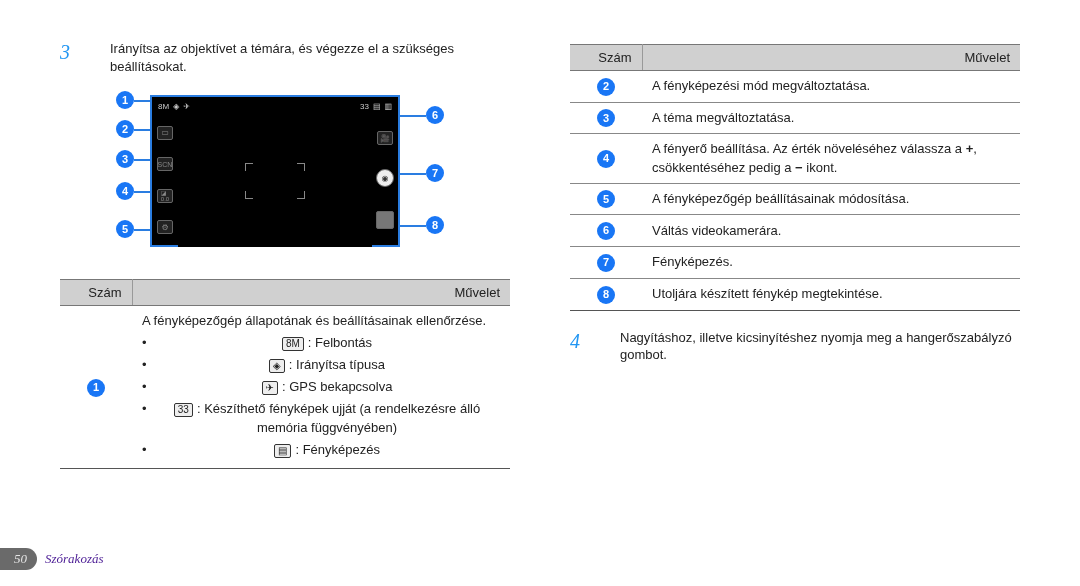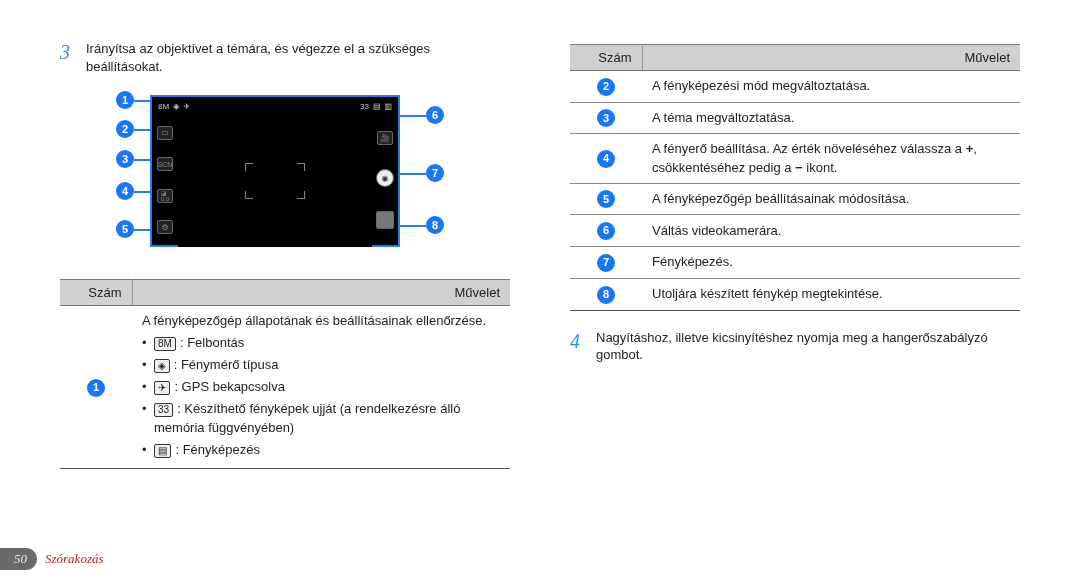--- a/index.html
+++ b/index.html
@@ -23,21 +23,21 @@
   .step { display: flex; align-items: flex-start; gap: 8px; margin-bottom: 10px; }
   .step-num {
     font-family: Georgia, serif;
     font-style: italic;
     font-size: 20px;
     color: #2196f3;
     width: 18px;
     flex-shrink: 0;
     line-height: 1.2;
   }
-  .step-text { line-height: 1.35; }
+  .step-text { line-height: 1.35; margin-left: 24px; }
 
   
   .diagram {
     position: relative;
     width: 360px;
     height: 180px;
     margin: 8px 0 14px 30px;
   }
   .cam-body {
     position: absolute;
@@ -108,21 +108,21 @@
     width: 18px; height: 18px;
     border-radius: 50%;
     background: #1976f5;
     color: #fff;
     font-weight: bold;
     font-size: 11px;
     align-items: center; justify-content: center;
   }
 
   ul.iconlist { list-style: none; margin-top: 4px; }
-  ul.iconlist li { margin: 3px 0; padding-left: 12px; position: relative; line-height:1.45;}
+  ul.iconlist li { margin: 3px 0; padding-left: 12px; position: relative; line-height:1.45;text-align:center;}
   ul.iconlist li::before { content: "•"; position: absolute; left: 0; }
   .ico-box {
     display:inline-block; padding:0 3px; font-size:10px;
     border:1px solid #333; background:#eee; border-radius:2px;
     margin-right:4px; line-height:1.2;
   }
 
   .footer {
     position: absolute;
     left: 0; bottom: 16px;
@@ -134,21 +134,21 @@
     font-style: italic;
     font-family: Georgia, serif;
     font-size: 13px;
     padding: 3px 10px 3px 14px;
     border-top-right-radius: 12px;
     border-bottom-right-radius: 12px;
   }
   .section-name {
     font-style: italic;
     font-family: Georgia, serif;
-    color: #b91c1c;
+    color: #4c1d95;
     margin-left: 8px;
     font-size: 13px;
   }
   .b { font-weight: bold; }
   .mini { font-size:8px; color:#ccc; }
 </style>
 </head>
 <body>
 
 <div class="columns">
@@ -219,21 +219,21 @@
           <tr>
         <th>Szám</th>
         <th>Művelet</th>
       </tr>
       <tr>
         <td><span class="bullet-circ">1</span></td>
         <td>
           <div>A fényképezőgép állapotának és beállításainak ellenőrzése.</div>
           <ul class="iconlist">
             <li><span class="ico-box">8M</span><span>: Felbontás</span></li>
-            <li><span class="ico-box">◈</span><span>: Fénymérő típusa</span></li>
+            <li><span class="ico-box">◈</span><span>: Irányítsa típusa</span></li>
             <li><span class="ico-box">✈</span><span>: GPS bekapcsolva</span></li>
             <li><span class="ico-box">33</span><span>: Készíthető fényképek ujját (a rendelkezésre álló memória függvényében)</span></li>
             <li><span class="ico-box">▤</span><span>: Fényképezés</span></li>
           </ul>
         </td>
       </tr>
     </tbody>
       </table>
   </div>
 

